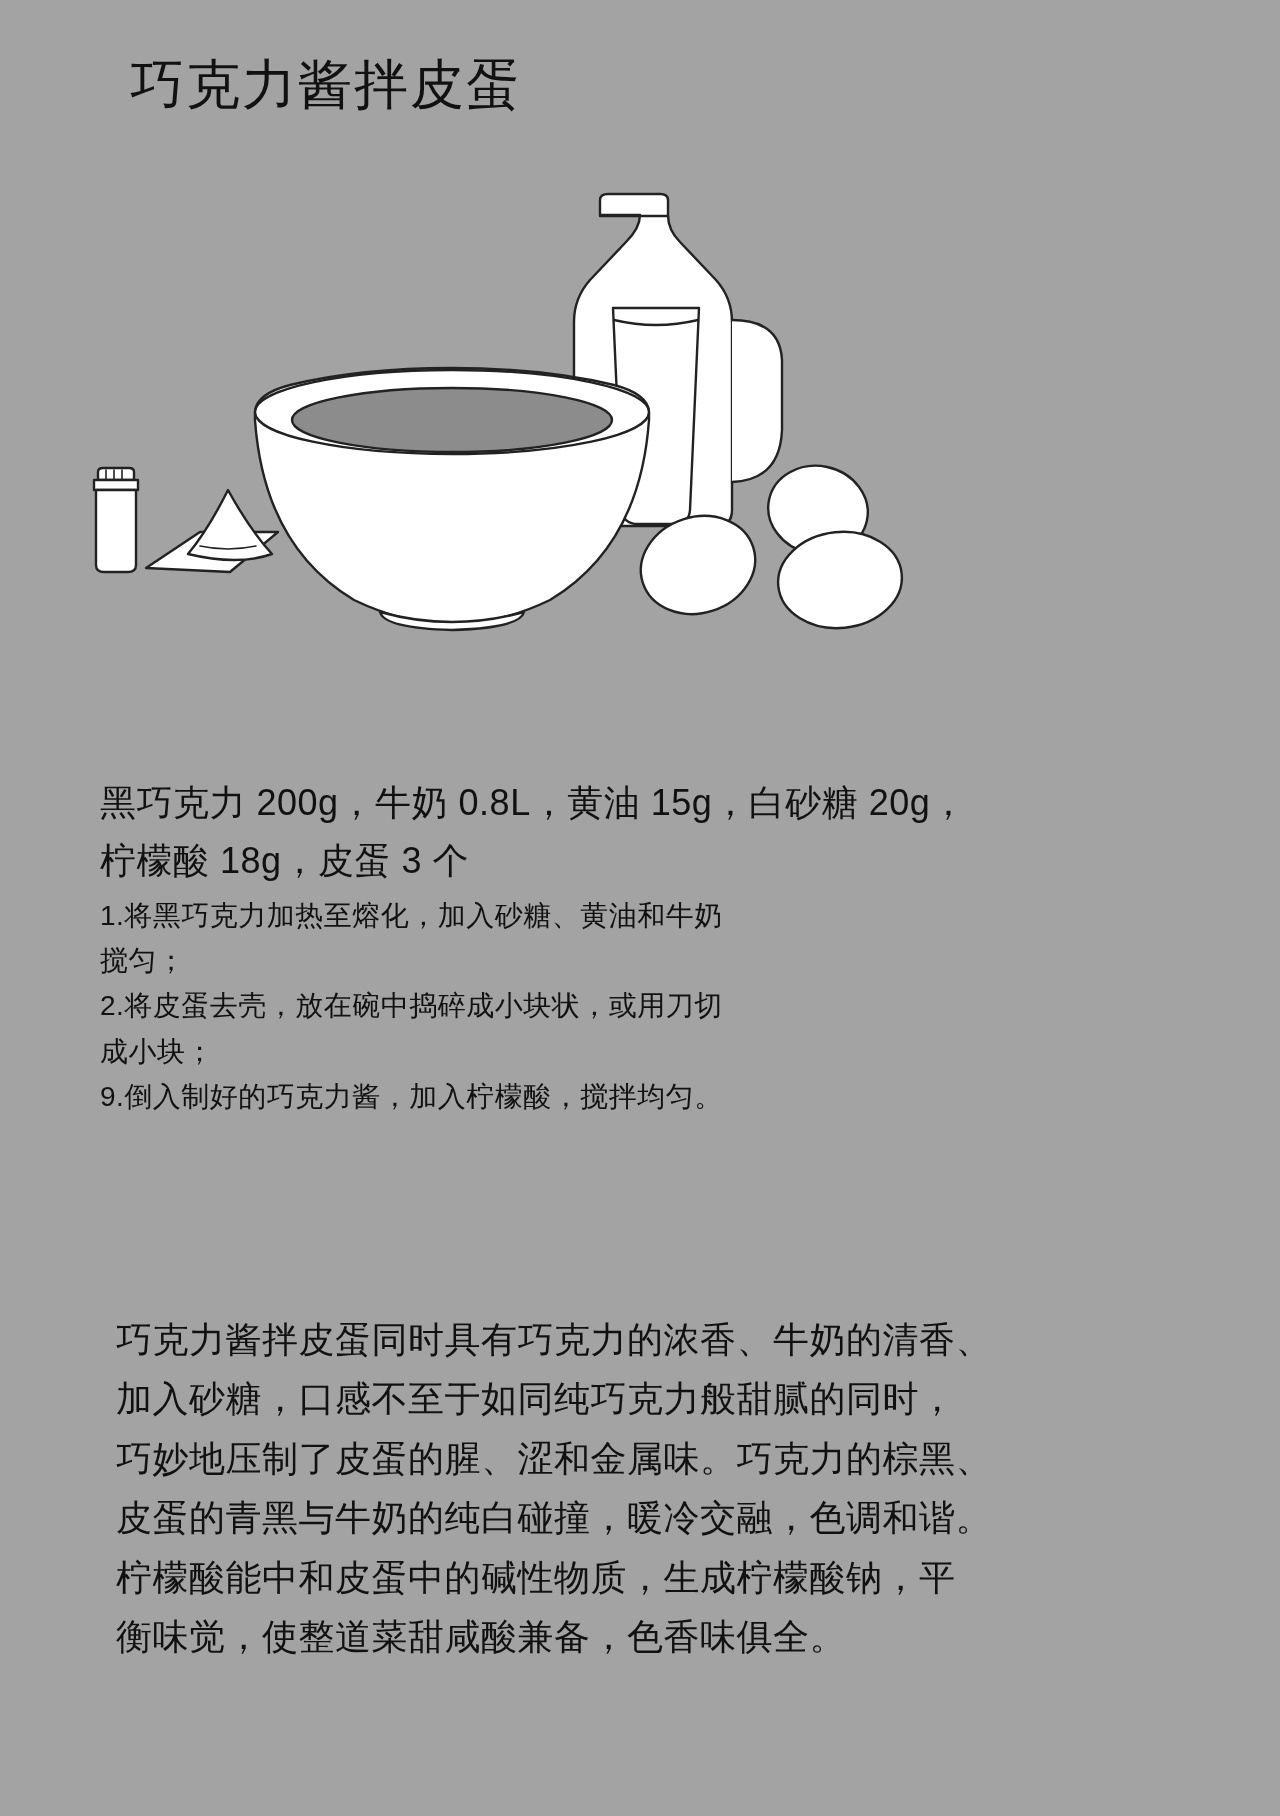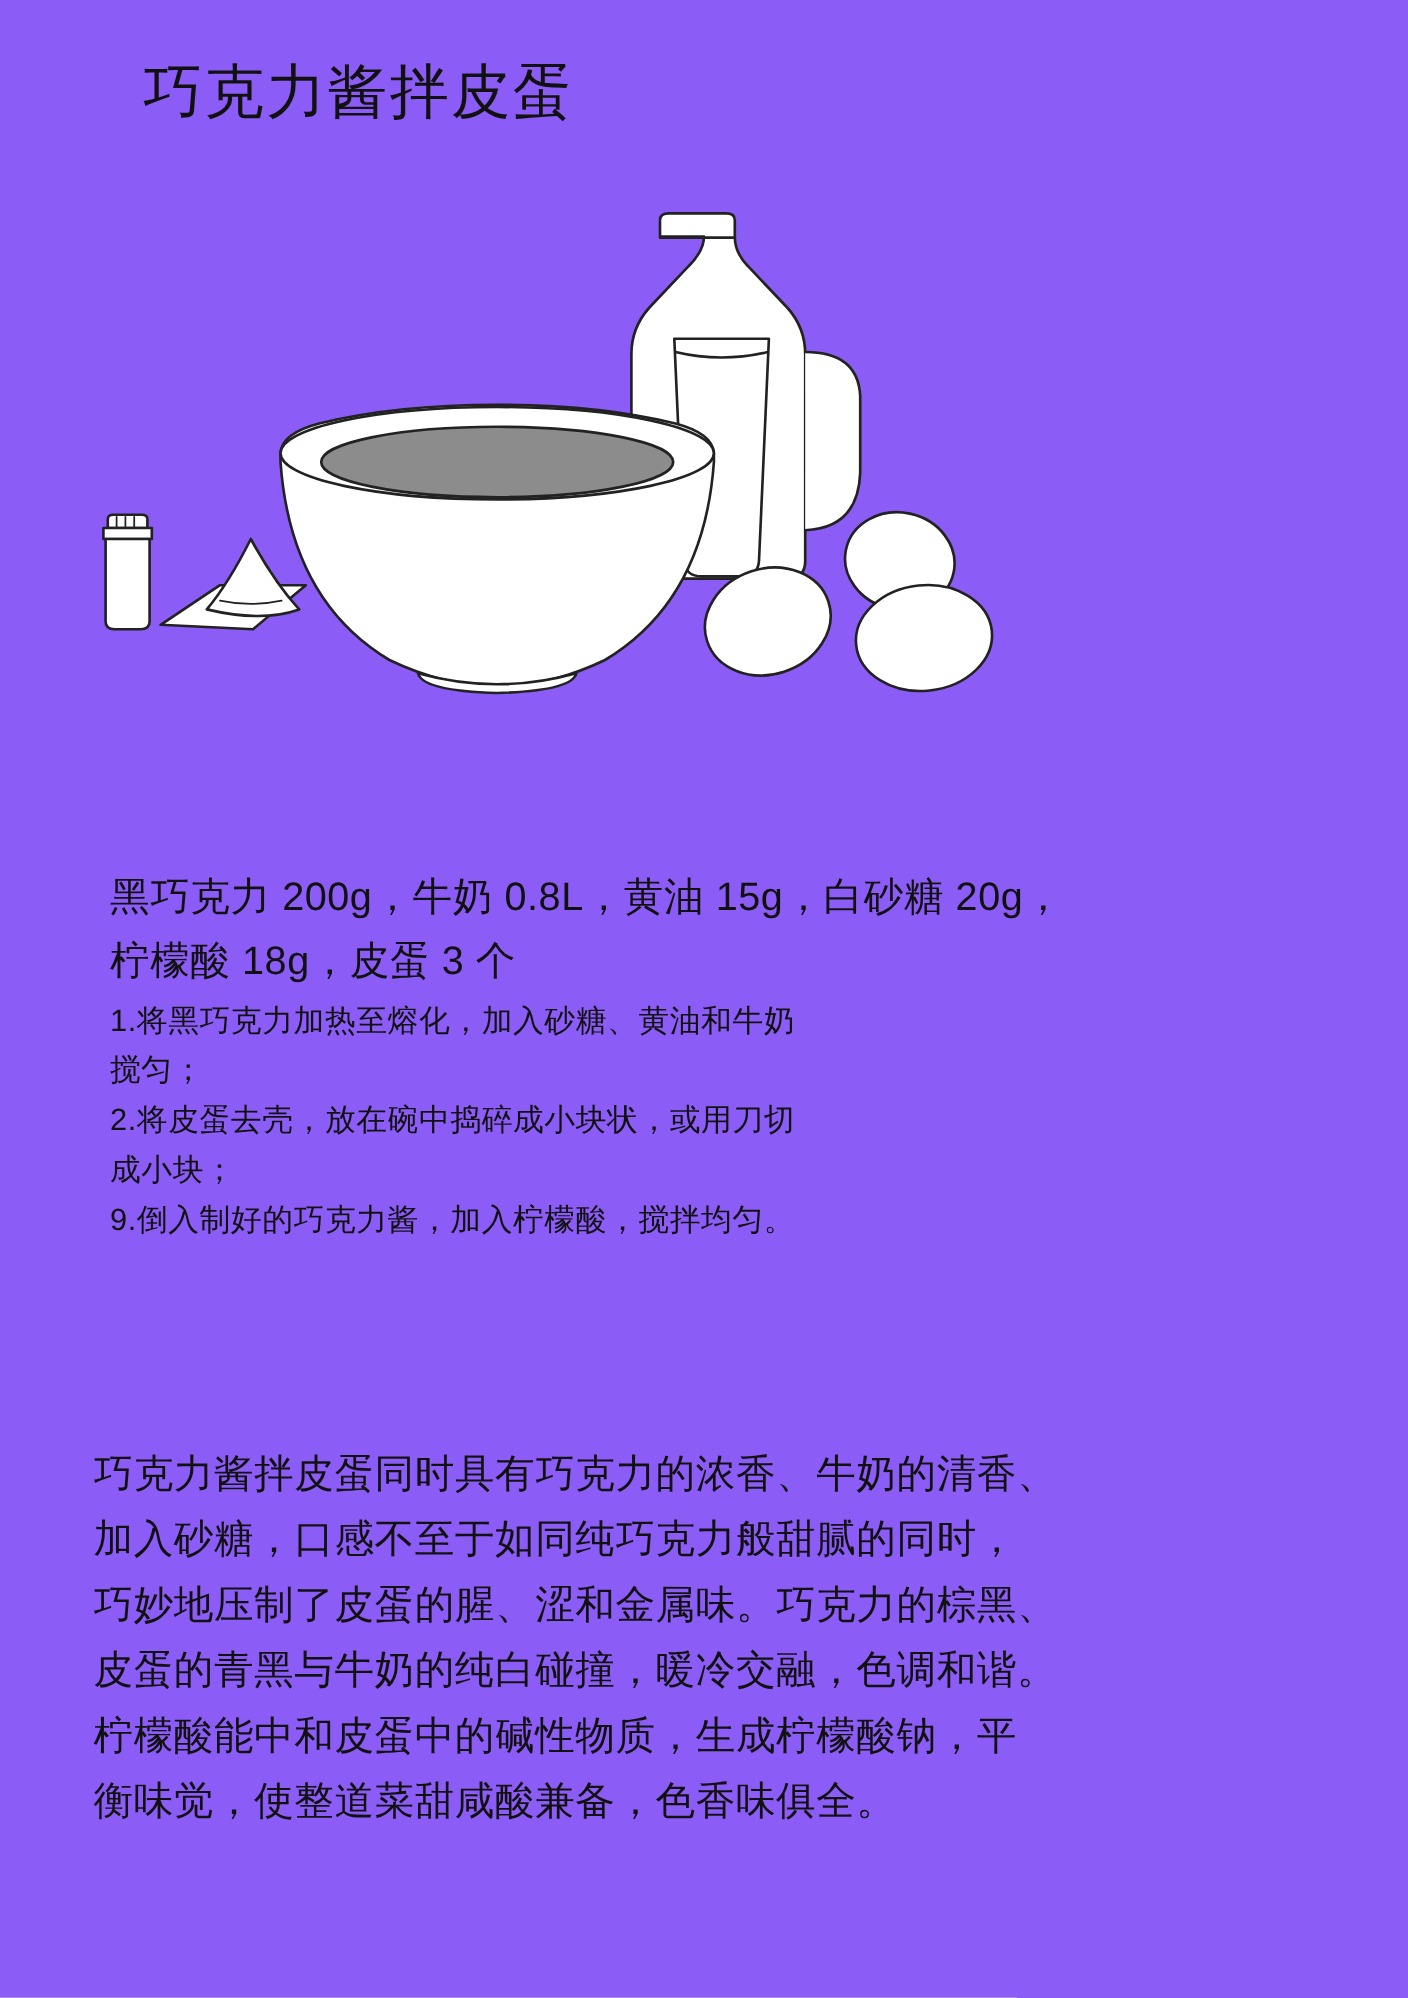--- a/index.html
+++ b/index.html
@@ -13,21 +13,21 @@
     font-family: "Liberation Sans", "DejaVu Sans", sans-serif;
     color: #1a1a1a;
     position: relative;
     overflow: hidden;
   }
   .page {
     position: absolute;
     left: 0; top: 0;
     width: 1280px;
     height: 1816px;
-    background: #8b5cf6;
+    background: #a3a3a3;
   }
   .title {
     position: absolute;
     left: 130px;
     top: 52px;
     font-size: 54px;
     font-weight: 400;
     letter-spacing: 2px;
     color: #111;
     line-height: 1.2;
@@ -42,36 +42,36 @@
   .body-text {
     position: absolute;
     left: 100px;
     top: 770px;
     width: 1090px;
   }
   .ingredients {
     font-size: 36px;
     line-height: 1.62;
     color: #111;
-    margin: 16px 0 2px 0;
+    margin: 4px 0 2px 0;
     letter-spacing: 0.5px;
   }
   .steps {
     font-size: 28px;
     line-height: 1.62;
     color: #111;
     margin: 0;
     letter-spacing: 0.5px;
   }
   .steps .step {
     margin: 0;
   }
   .description {
     position: absolute;
-    left: 85px;
+    left: 116px;
     top: 1310px;
     width: 1100px;
     font-size: 36px;
     line-height: 1.65;
     color: #111;
     letter-spacing: 0.5px;
   }
   .description p {
     margin: 0;
   }

